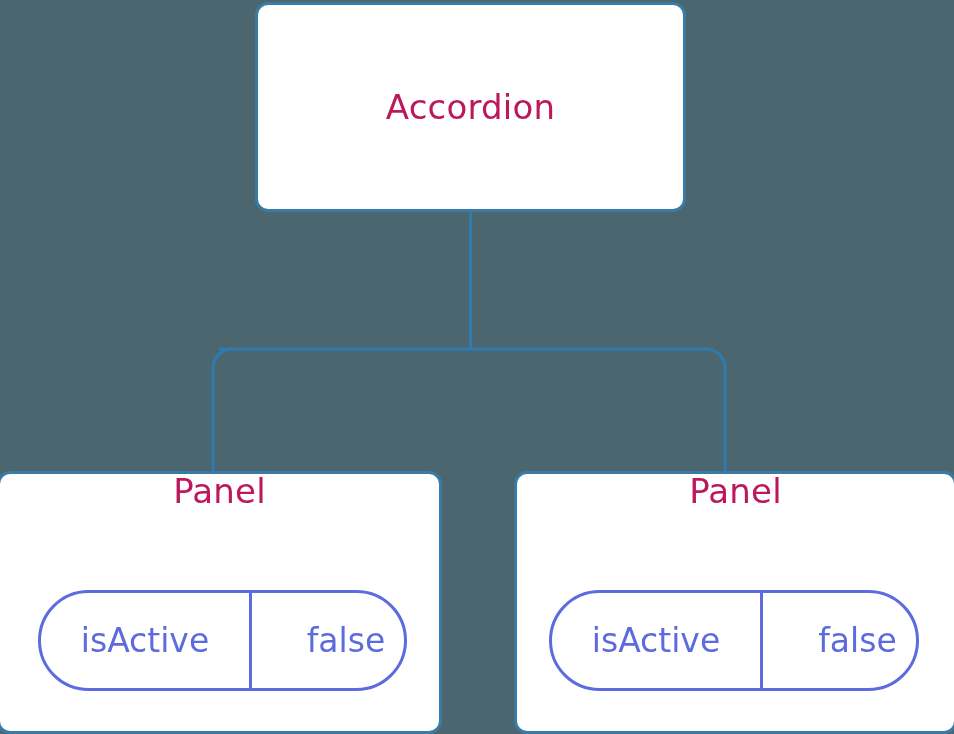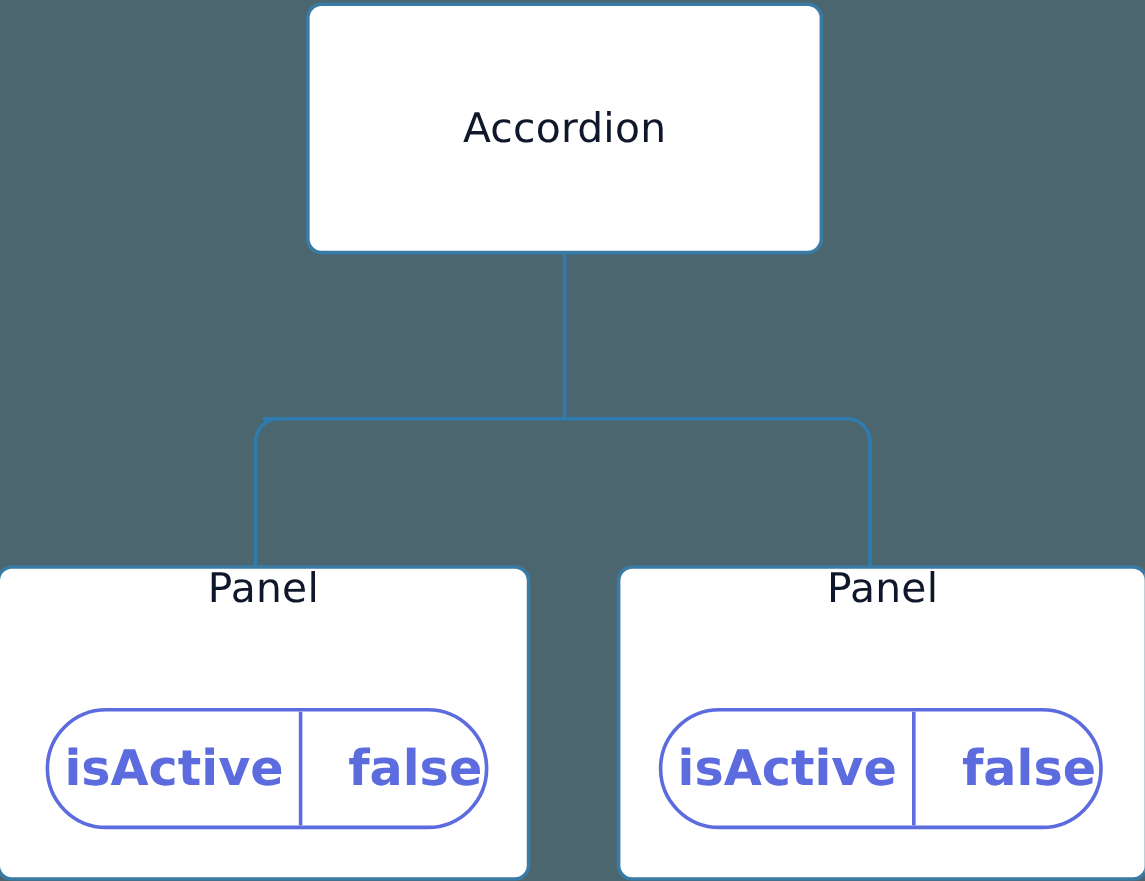--- a/index.html
+++ b/index.html
@@ -32,21 +32,21 @@
     position: absolute;
     box-sizing: border-box;
     background: #ffffff;
     border: 3px solid #3a7ba6;
     border-radius: 13px;
     display: flex;
     flex-direction: column;
     align-items: center;
   }
   .node-title {
-    color: #0f172a;
+    color: #be185d;
     font-size: 34px;
     line-height: 1;
     font-weight: 400;
     letter-spacing: 0.2px;
     white-space: nowrap;
   }
   
   #node-root {
     left: 255px;
     top: 2px;
@@ -84,24 +84,23 @@
     overflow: hidden;
   }
   #pill-panel-0 { left: 38px; width: 369px; }
   #pill-panel-1 { left: 549px; width: 370px; }
 
   .pill-key, .pill-val {
     display: flex;
     align-items: center;
     justify-content: center;
     color: #5c6bdd;
-    font-size: 41px;
+    font-size: 33px;
     line-height: 1;
     white-space: nowrap;
-    font-weight: bold;
   }
   .pill-key {
     flex: 0 0 208px;
     border-right: 3px solid #5c6bdd;
   }
   .pill-val {
     flex: 1 1 auto;
     padding-left: 36px;
   }
 </style>

